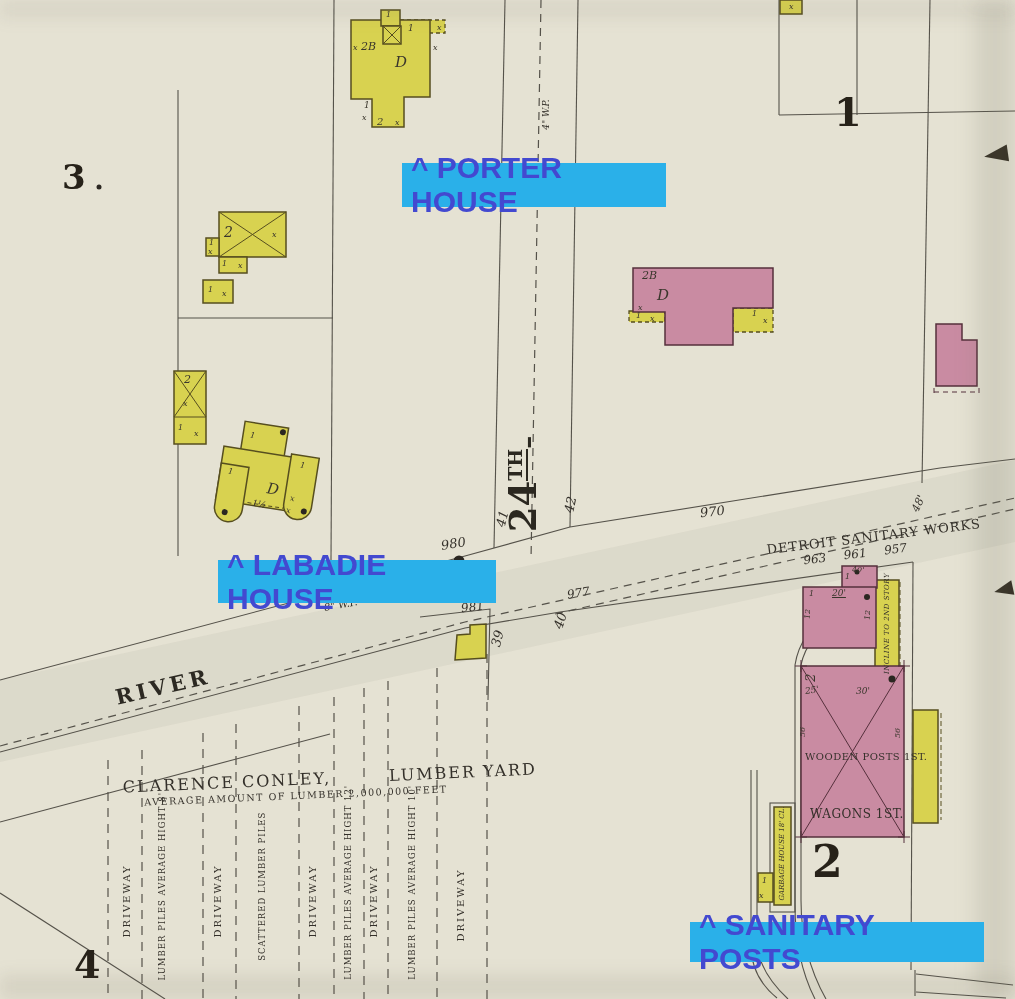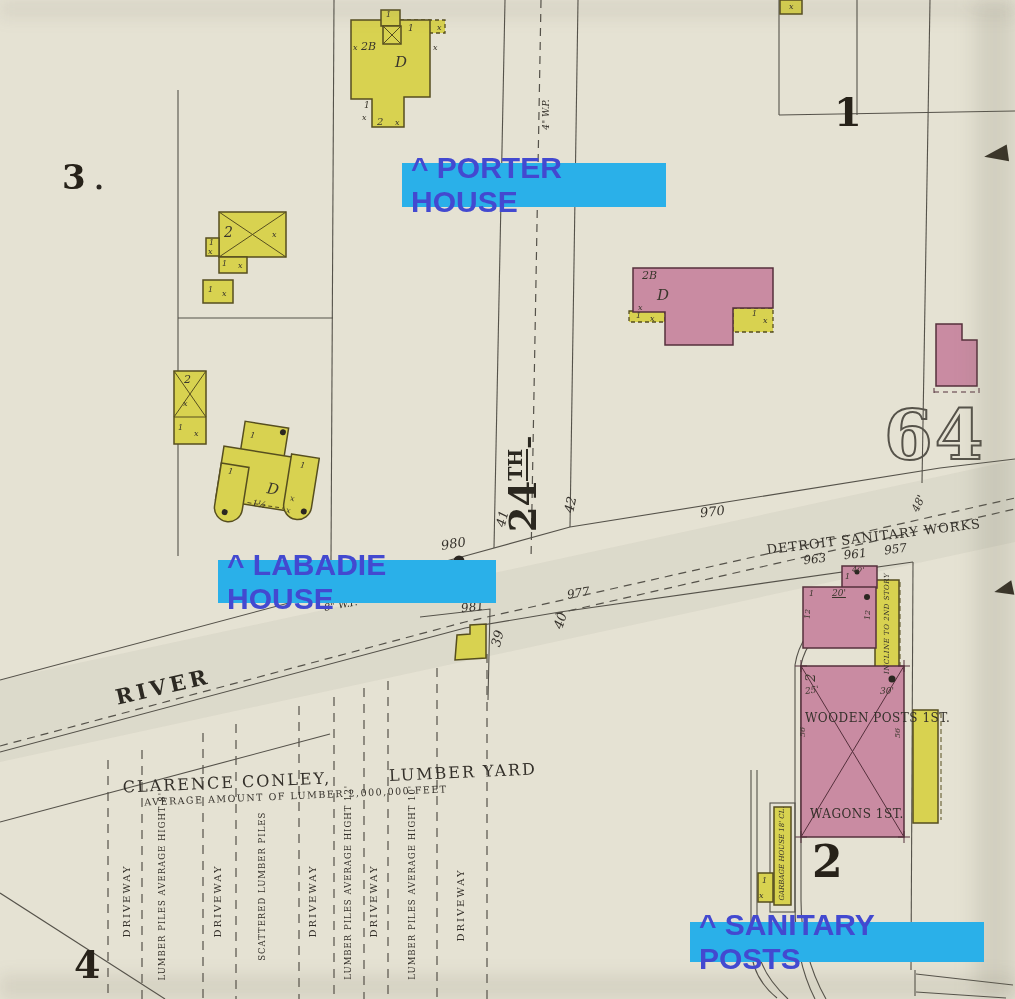--- a/index.html
+++ b/index.html
@@ -133,21 +133,20 @@
     <circle cx="867" cy="597" r="3" fill="#2b2721"></circle>
     <circle cx="857" cy="572" r="2.5" fill="#2b2721"></circle>
     <circle cx="892" cy="679" r="3.5" fill="#2b2721"></circle>
     <circle cx="99" cy="187" r="2.5" fill="#2b2721"></circle>
   </svg>
 
   <div class="t num" style="left:62px;top:160px;font-size:34px;">3</div>
   <div class="t num" style="left:834px;top:92px;font-size:40px;">1</div>
   <div class="t num" style="left:812px;top:840px;font-size:44px;">2</div>
   <div class="t num" style="left:74px;top:946px;font-size:38px;">4</div>
-  <div class="t" style="left:884px;top:400px;font-size:70px;font-weight:bold;color:transparent;-webkit-text-stroke:2px #56534a;letter-spacing:2px;">64</div>
 
   <div class="t r90 c" style="left:462px;top:462px;width:130px;height:44px;">
     <span style="font-size:37px;font-weight:bold;color:#2b2820;">24</span><span style="font-size:19px;font-weight:bold;color:#2b2820;border-bottom:2px solid #2b2820;vertical-align:14px;">TH</span><span style="font-size:26px;font-weight:bold;color:#2b2820;">–</span>
   </div>
 
   <div class="t c" style="left:103px;top:676px;width:120px;font-size:21px;font-weight:bold;letter-spacing:4px;color:#2c2922;transform:rotate(-13deg);">RIVER</div>
 
   <div class="t r90 c" style="left:516px;top:110px;width:60px;font-size:9px;font-style:italic;">4" W.P.</div>
   <div class="t" style="left:324px;top:600px;font-size:10px;font-style:italic;transform:rotate(-10deg);">8" W.P.</div>
 
@@ -235,24 +234,24 @@
   <div class="t mk" style="left:852px;top:566px;font-size:8px;">40'</div>
   <div class="t mk" style="left:845px;top:573px;font-size:8px;">1</div>
   <div class="t mk" style="left:809px;top:590px;font-size:8px;">1</div>
   <div class="t mk" style="left:832px;top:589px;font-size:9px;text-decoration:underline;">20'</div>
   <div class="t mk r90" style="left:803px;top:610px;font-size:8px;">12</div>
   <div class="t mk r90" style="left:863px;top:611px;font-size:8px;">12</div>
   <div class="t r90 c" style="left:832px;top:620px;width:110px;font-size:7px;font-style:italic;letter-spacing:0.5px;">INCLINE TO 2ND STORY</div>
 
   <div class="t mk r90" style="left:806px;top:671px;font-size:13px;">2</div>
   <div class="t mk" style="left:805px;top:686px;font-size:9px;transform:rotate(-8deg);">25'</div>
-  <div class="t mk" style="left:856px;top:687px;font-size:9px;margin-left:24px;">30'</div>
+  <div class="t mk" style="left:856px;top:687px;font-size:9px;">30'</div>
   <div class="t mk r90" style="left:798px;top:728px;font-size:8px;">56</div>
   <div class="t mk r90" style="left:893px;top:729px;font-size:8px;">56</div>
-  <div class="t c" style="left:805px;top:712px;width:95px;font-size:12px;letter-spacing:0.5px;">WOODEN  POSTS  1ST.</div>
+  <div class="t c" style="left:805px;top:752px;width:95px;font-size:10px;letter-spacing:0.5px;">WOODEN  POSTS  1ST.</div>
   <div class="t c" style="left:810px;top:808px;width:80px;font-size:12px;letter-spacing:0.5px;">WAGONS  1ST.</div>
 
   <div class="t r90 c" style="left:727px;top:850px;width:110px;font-size:7px;font-style:italic;">GARBAGE HOUSE 18' CL.</div>
   <div class="t mk" style="left:762px;top:877px;font-size:8px;">1</div>
   <div class="t mk" style="left:759px;top:892px;font-size:8px;">x</div>
 
   <div class="t mk" style="left:789px;top:3px;font-size:8px;">x</div>
 
   <div class="tri" style="left:984px;top:146px;border-top:9px solid transparent;border-bottom:8px solid transparent;border-right:24px solid #332d22;transform:rotate(-8deg);"></div>
   <div class="tri" style="left:994px;top:582px;border-top:8px solid transparent;border-bottom:7px solid transparent;border-right:19px solid #332d22;transform:rotate(-12deg);"></div>

